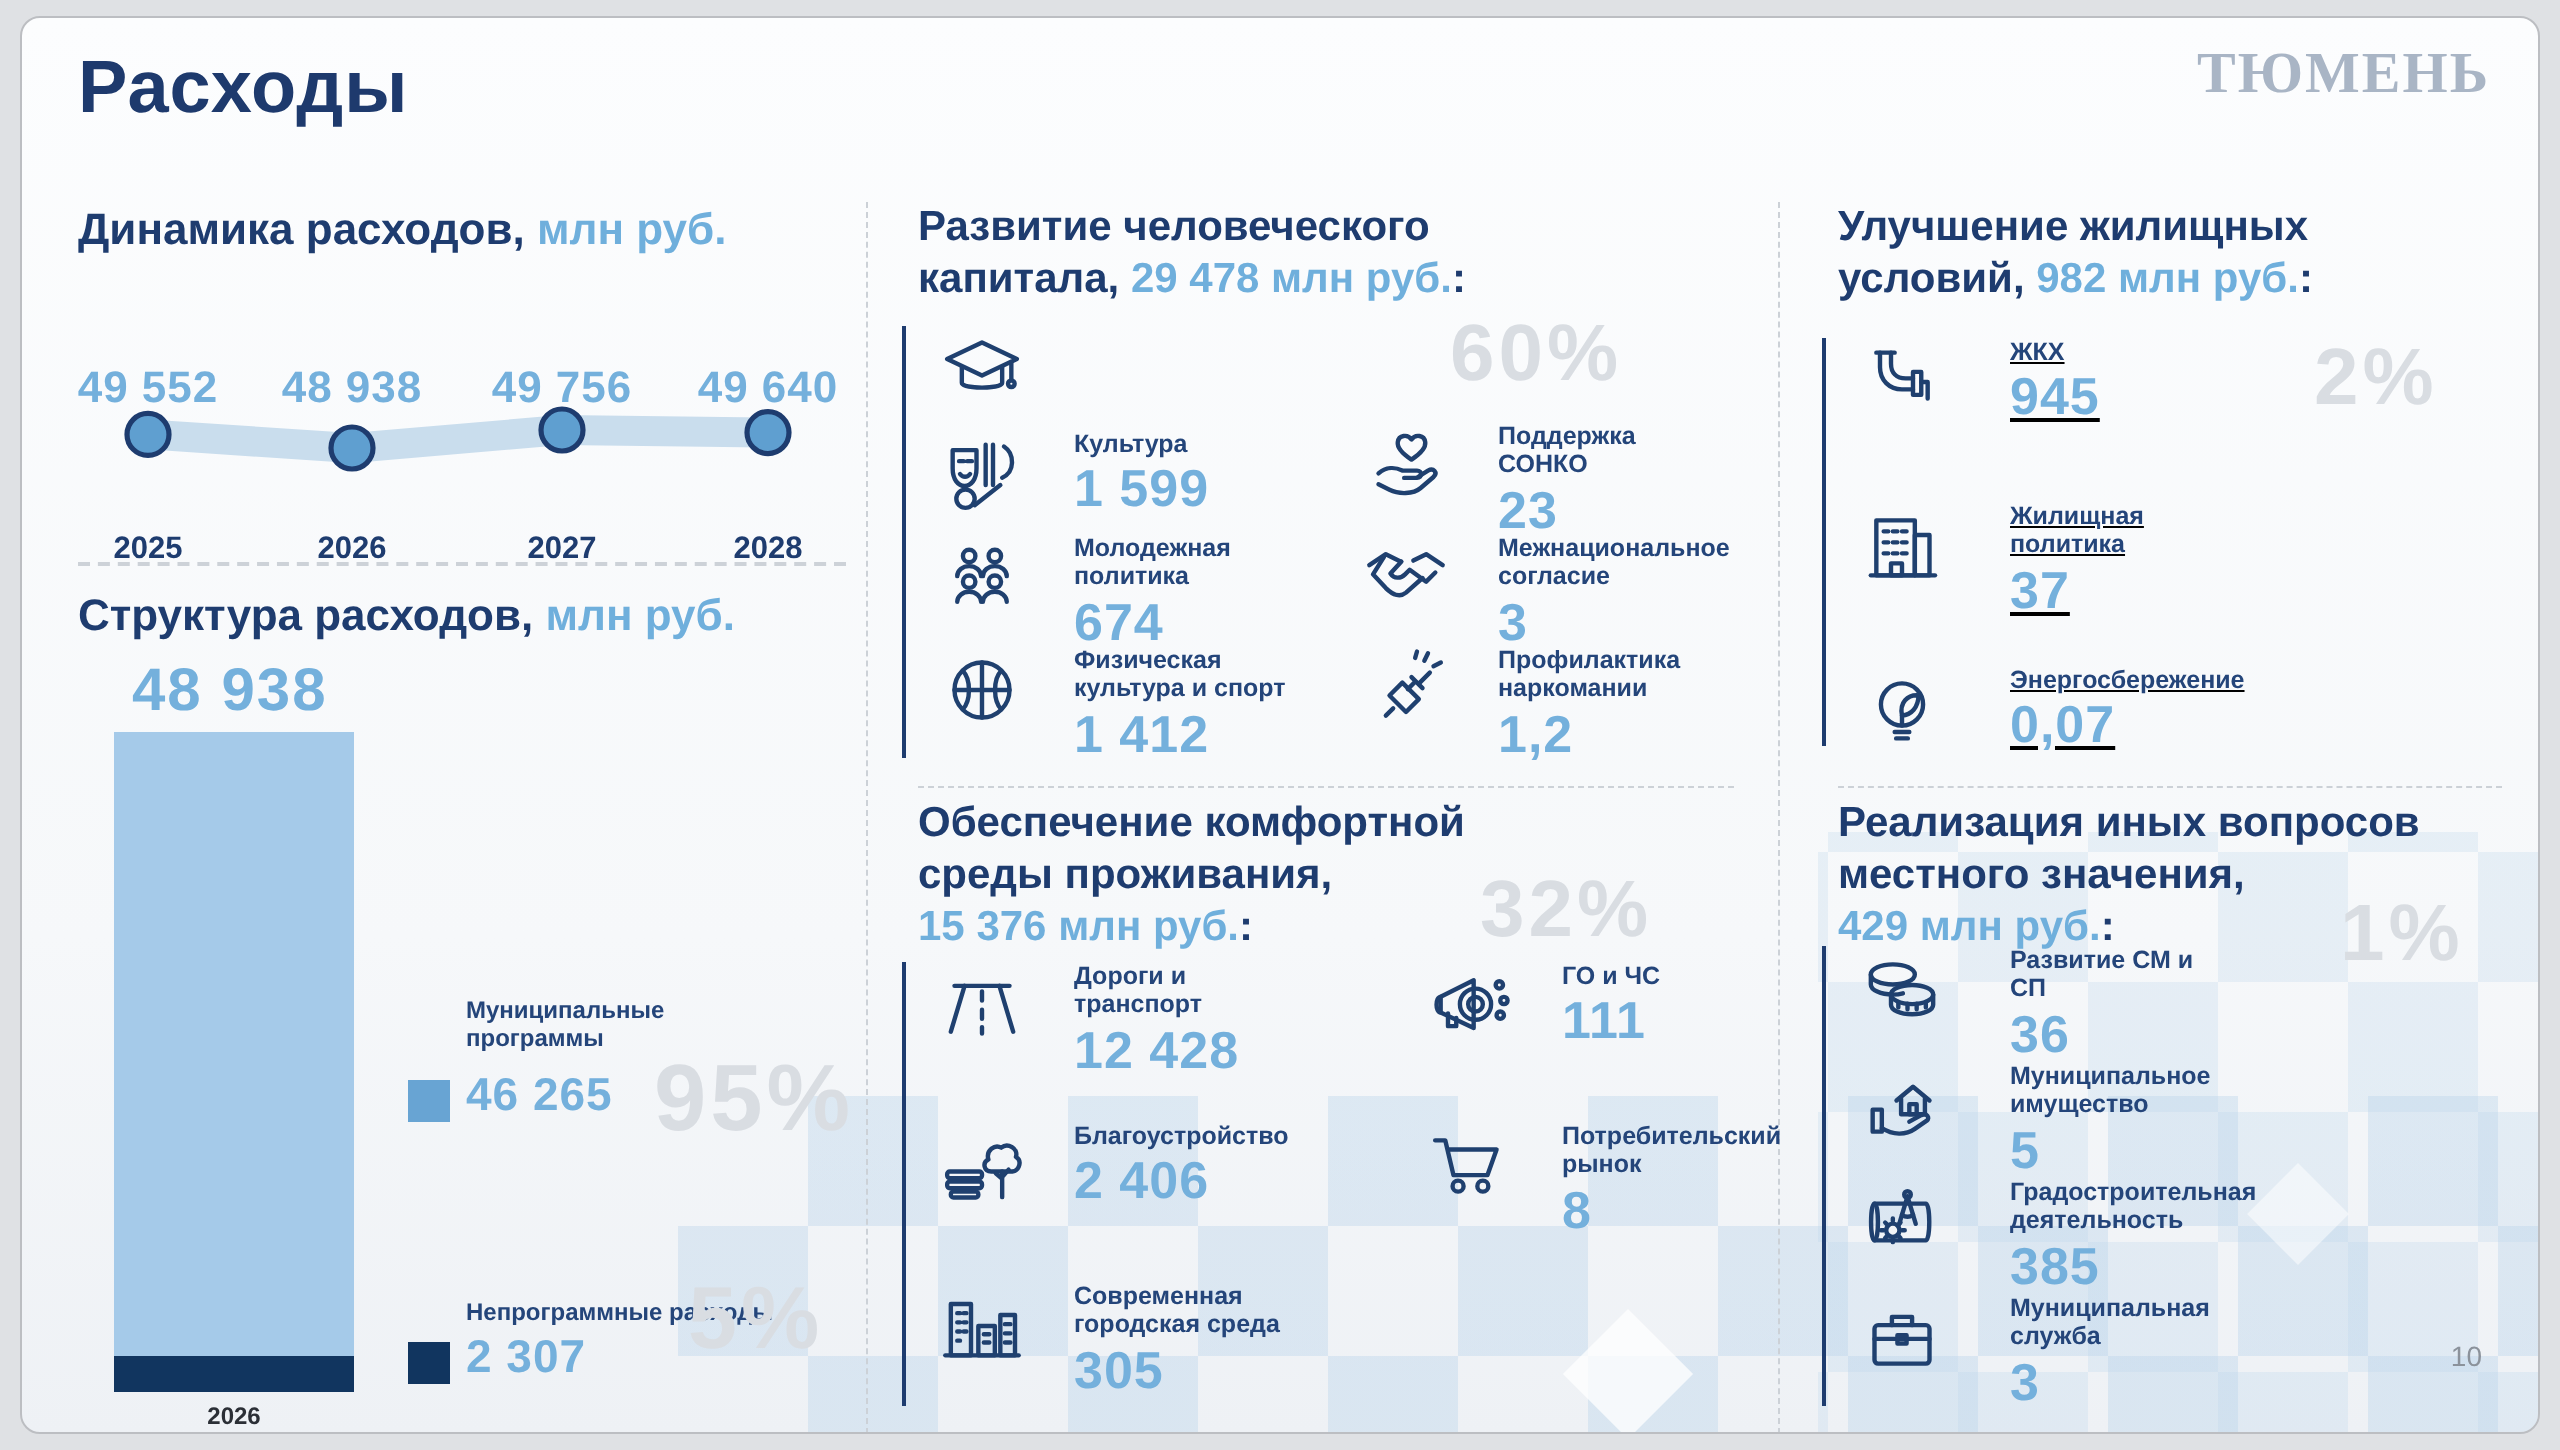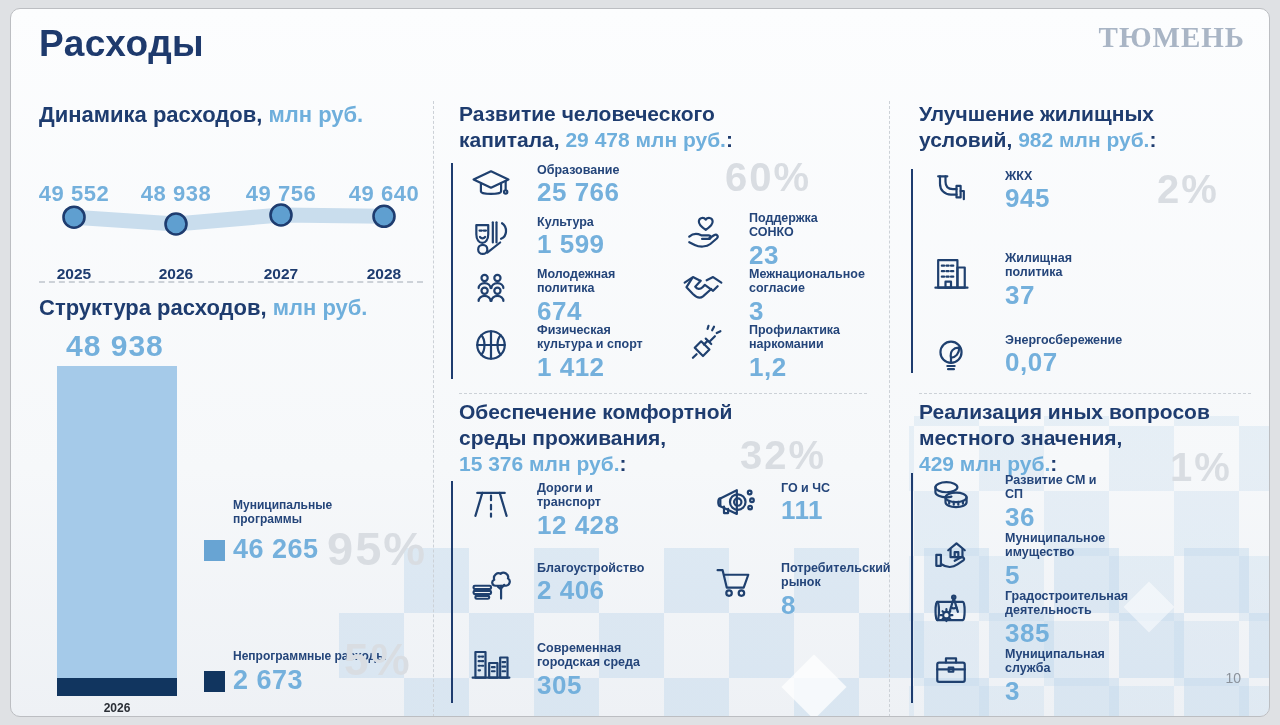--- a/index.html
+++ b/index.html
@@ -24,21 +24,21 @@
   .ldash{position:absolute;left:28px;top:272px;width:384px;border-top:2px dashed #cdd2d8;}
   .bart{position:absolute;left:55px;top:320px;font-size:30px;font-weight:800;color:#74b0dc;letter-spacing:1px;}
   .bar{position:absolute;left:46px;top:357px;width:120px;height:330px;display:flex;flex-direction:column;}
   .bar-light{background:#a5cae9;}
   .bar-dark{background:#11355f;flex:1;}
   .bary{position:absolute;left:46px;top:692px;width:120px;text-align:center;font-size:12px;font-weight:700;color:#2b2f36;}
   .leg-label{position:absolute;left:222px;width:170px;font-size:12px;font-weight:700;color:#24457a;line-height:1.2;}
   .ll1{top:489px;}.ll2{top:640px;}
   .leg-sq{position:absolute;left:193px;width:21px;height:21px;}
   .ls1{top:531px;background:#68a4d3;}.ls2{top:662px;background:#11355f;}
-  .leg-val{position:absolute;left:222px;font-size:27px;font-weight:800;color:#74b0dc;letter-spacing:.5px;}
+  .leg-val{position:absolute;left:222px;font-size:23px;font-weight:800;color:#74b0dc;letter-spacing:.5px;}
   .lv1{top:525px;}.lv2{top:656px;}
   .wm{position:absolute;font-weight:800;color:#d9dde2;}
   .wm95{left:316px;top:512px;font-size:47px;letter-spacing:2px;}
   .wm5{left:333px;top:626px;font-size:44px;letter-spacing:2px;}
   .vdash{position:absolute;top:92px;height:616px;border-left:1.6px dashed #ccd1d7;}
   .vd1{left:422px;}.vd2{left:878px;}
   .hdash{position:absolute;border-top:1.6px dashed #ccd1d7;}
   .hd1{left:448px;top:384px;width:408px;}
   .hd2{left:908px;top:384px;width:332px;}
   .sec{position:absolute;}
@@ -49,21 +49,21 @@
   .sh{font-size:21px;font-weight:800;color:#1e3c6f;line-height:26px;}
   .sh .amt{color:#6fafdc;}
   .wm-s{position:absolute;font-size:40px;font-weight:800;color:#d9dde2;letter-spacing:2px;}
   .s1 .wm-s{left:266px;top:54px;}
   .s2 .wm-s{left:281px;top:34px;}
   .s3 .wm-s{left:238px;top:66px;}
   .s4 .wm-s{left:251px;top:46px;}
   .items{position:absolute;left:-8px;padding-left:14px;border-left:2.5px solid #1e3c6f;display:flex;}
   .s1 .items{top:62px;height:216px;}
   .s2 .items{top:82px;height:222px;gap:32px;}
-  .s3 .items{top:68px;height:204px;}
+  .s3 .items{top:68px;height:204px;text-decoration:underline;}
   .s4 .items{top:74px;height:230px;}
   .icol{display:flex;flex-direction:column;}
   .icol.c1{width:212px;}
   .icol.c2{width:186px;}
   .s3 .icol,.s4 .icol{width:312px;}
   .icol.off{margin-top:48px;}
   .item{display:flex;}
   .s1 .item{margin-bottom:11px;min-height:41px;}
   .s2 .item{margin-bottom:24px;min-height:56px;}
   .s3 .item{margin-bottom:24px;min-height:58px;}
@@ -125,21 +125,21 @@
     </div>
     <div class="bary">2026</div>
 
     <div class="leg-label ll1">Муниципальные программы</div>
     <div class="leg-sq ls1"></div>
     <div class="leg-val lv1">46 265</div>
     <div class="wm wm95">95%</div>
 
     <div class="leg-label ll2">Непрограммные расходы</div>
     <div class="leg-sq ls2"></div>
-    <div class="leg-val lv2">2 673</div>
+    <div class="leg-val lv2">2 307</div>
     <div class="wm wm5">5%</div>
 
     <div class="vdash vd1"></div>
     <div class="vdash vd2"></div>
     <div class="hdash hd1"></div>
     <div class="hdash hd2"></div>
 
     <section class="sec s1">
       <div class="sh">
           <div>Развитие человеческого</div>
@@ -149,24 +149,20 @@
       <div class="items">
           <div class="icol c1">
             <div class="item">
               <div class="ibox">
                 <svg class="ic" viewBox="0 0 48 48">
                   <path d="M5 18 L24 9 L43 18 L24 27 Z"></path>
                   <path d="M13 22.5 V31 C13 34.5 35 34.5 35 31 V22.5"></path>
                   <path d="M40 20 V29"></path>
                   <circle cx="40" cy="31.5" r="1.8"></circle>
                 </svg>
-              </div>
-              <div class="txt">
-                <div class="lbl">Образование</div>
-                <div class="val">25 766</div>
               </div>
             </div>
             <div class="item">
               <div class="ibox">
                 <svg class="ic" viewBox="0 0 48 48">
                   <path d="M8 11 H21 V21 C21 27 18 30.5 14.5 30.5 C11 30.5 8 27 8 21 Z"></path>
                   <path d="M11.5 17 H14 M16 17 H18.5"></path>
                   <path d="M12 24 C13.5 26 16 26 17.5 24"></path>
                   <path d="M26 8 V30"></path>
                   <path d="M30 8 V30"></path>

